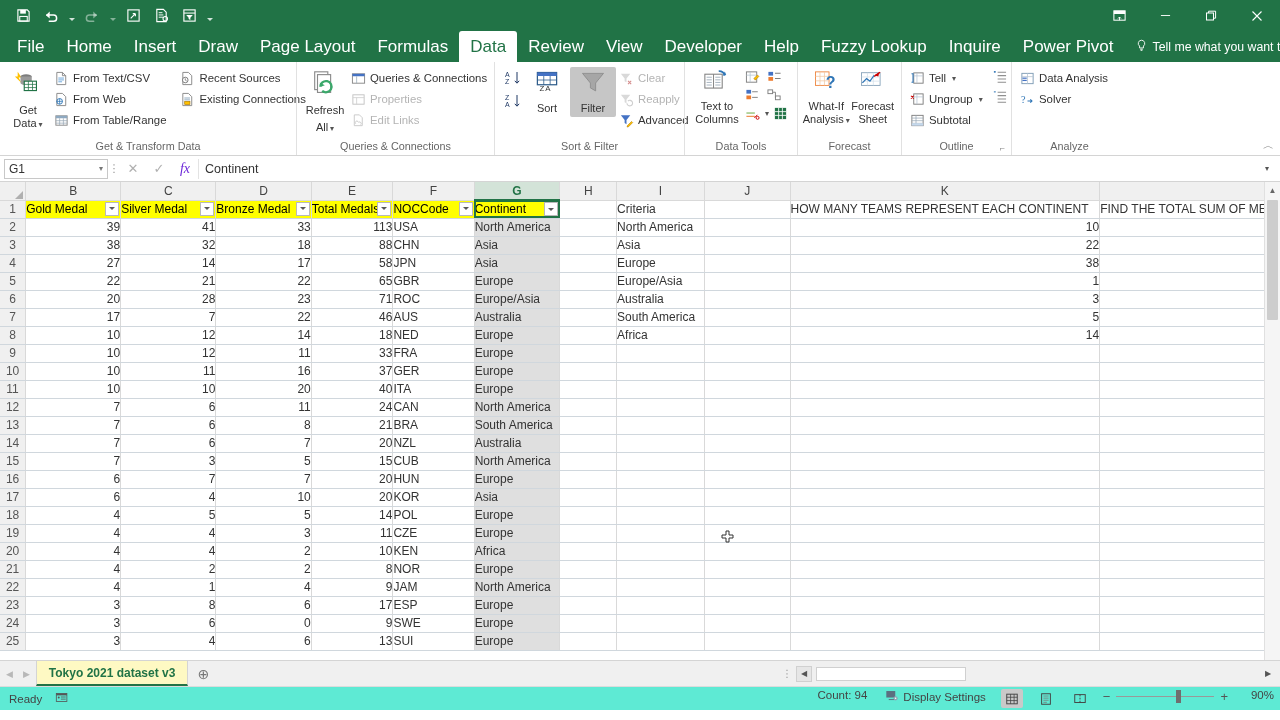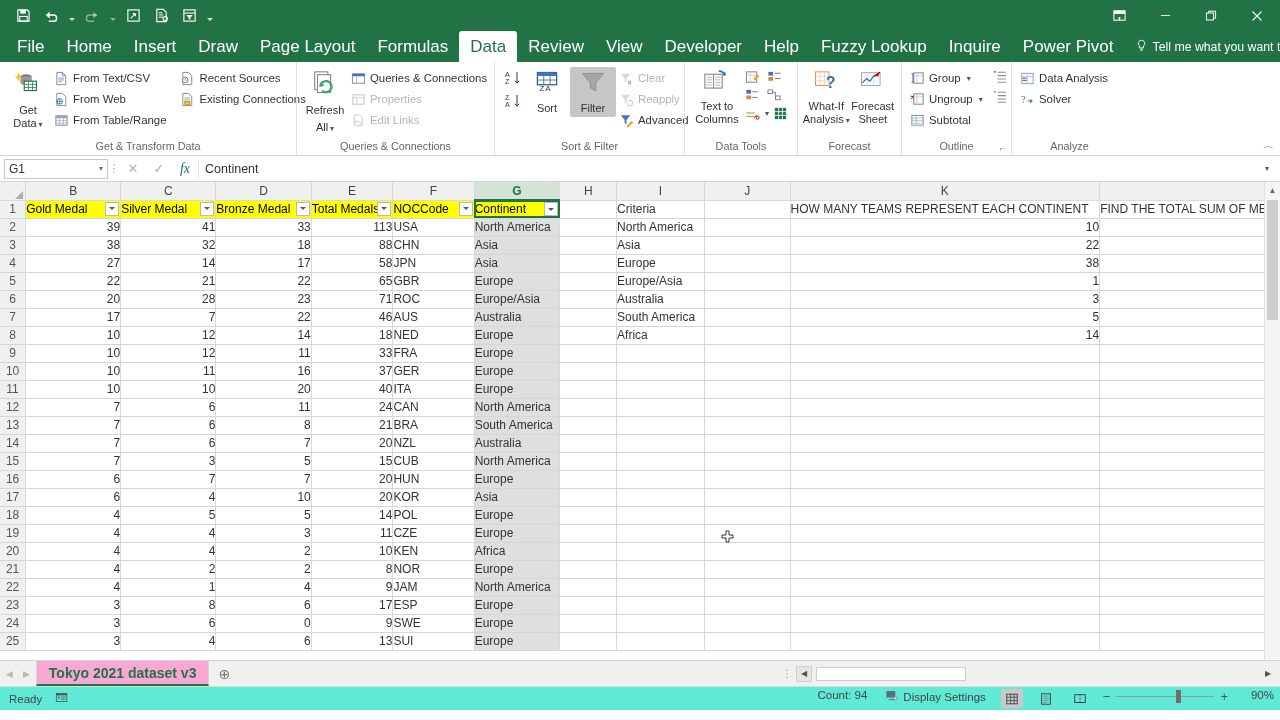--- a/index.html
+++ b/index.html
@@ -94,21 +94,21 @@
   .namebox{
     width:104px; height:20px; border:1px solid #c8c8c8; background:#fff;
     display:flex; align-items:center; padding:0 4px; font-size:12px; color:#333;
   }
   .namebox .nb-val{ flex:1; }
   .namebox .nb-caret{ font-size:8px; color:#777; }
   .fb-dots{ width:12px; text-align:center; color:#999; font-size:11px; letter-spacing:0; cursor:pointer;}
   .fb-btn{ width:26px; height:20px; display:flex; align-items:center; justify-content:center;
     color:#b0b0b0; font-size:13px; cursor:default;}
   .fb-fx{ width:26px; height:20px; display:flex; align-items:center; justify-content:center;
-    font-style:italic; font-family:"Liberation Serif",serif; font-size:14px; color:#0f766e; cursor:pointer;}
+    font-style:italic; font-family:"Liberation Serif",serif; font-size:14px; color:#6d28d9; cursor:pointer;}
   .fb-input{
     flex:1; height:20px; display:flex; align-items:center; padding-left:6px;
     font-size:12.5px; color:#333; border-left:1px solid #e3e3e3;
   }
   .fb-expand{ width:18px; text-align:center; color:#555; font-size:8px; cursor:pointer; }
 
   
   .gridwrap{ position:relative; height:478px; overflow:hidden; background:#fff; }
   table.grid{ border-collapse:collapse; table-layout:fixed; }
   table.grid td, table.grid th{
@@ -170,23 +170,23 @@
   }
 
   
   .sheetbar{
     height:26px; background:#f0f0f0; display:flex; align-items:stretch;
     border-top:1px solid #d4d4d4;
   }
   .navarrows{ display:flex; align-items:center; padding:0 6px; gap:10px; }
   .navarrows span{ color:#b8b8b8; font-size:9px; cursor:default; }
   .sheettab{
-    background:#f9a8d4; border:1px solid #d4d4d4; border-bottom:2px solid #217346;
+    background:#fef9c3; border:1px solid #d4d4d4; border-bottom:2px solid #217346;
     border-top:none; padding:0 12px; display:flex; align-items:center;
-    font-size:14px; font-weight:bold; color:#217346; cursor:pointer;
+    font-size:12px; font-weight:bold; color:#217346; cursor:pointer;
   }
   .addsheet{
     width:30px; display:flex; align-items:center; justify-content:center;
     color:#777; font-size:14px; cursor:pointer;
   }
   .hsplit{ margin-left:auto; display:flex; align-items:center; gap:4px; padding-right:4px; }
   .hdots{ color:#999; font-size:10px; letter-spacing:0; cursor:col-resize; }
   .harrow{
     width:16px; height:16px; background:#e6e6e6; border:1px solid #d0d0d0;
     display:flex; align-items:center; justify-content:center; font-size:8px;
@@ -647,21 +647,21 @@
     <div class="rgroup-body">
       <div class="small-col">
         <div class="small-btn">
           <span class="ico">
             <svg width="15" height="15" viewBox="0 0 16 16">
                 <rect x="4" y="2" width="10" height="11" fill="#fff" stroke="#7f7f7f" stroke-width="1"></rect>
                 <path d="M4 5.2h10M7.4 2v11" stroke="#b6c4d2" stroke-width=".8"></path>
                 <path d="M1.6 3h1.6v9H1.6" fill="none" stroke="#2e75b6" stroke-width="1.1"></path>
               </svg>
           </span>
-          <span>Group</span>
+          <span>Tell</span>
           <span class="caret-sm">▾</span>
         </div>
         <div class="small-btn">
           <span class="ico">
             <svg width="15" height="15" viewBox="0 0 16 16">
                 <rect x="4" y="2" width="10" height="11" fill="#fff" stroke="#7f7f7f" stroke-width="1"></rect>
                 <path d="M4 5.2h10M7.4 2v11" stroke="#b6c4d2" stroke-width=".8"></path>
                 <path d="M1 4l3 3M4 4l-3 3" stroke="#c00" stroke-width="1.1"></path>
               </svg>
           </span>

